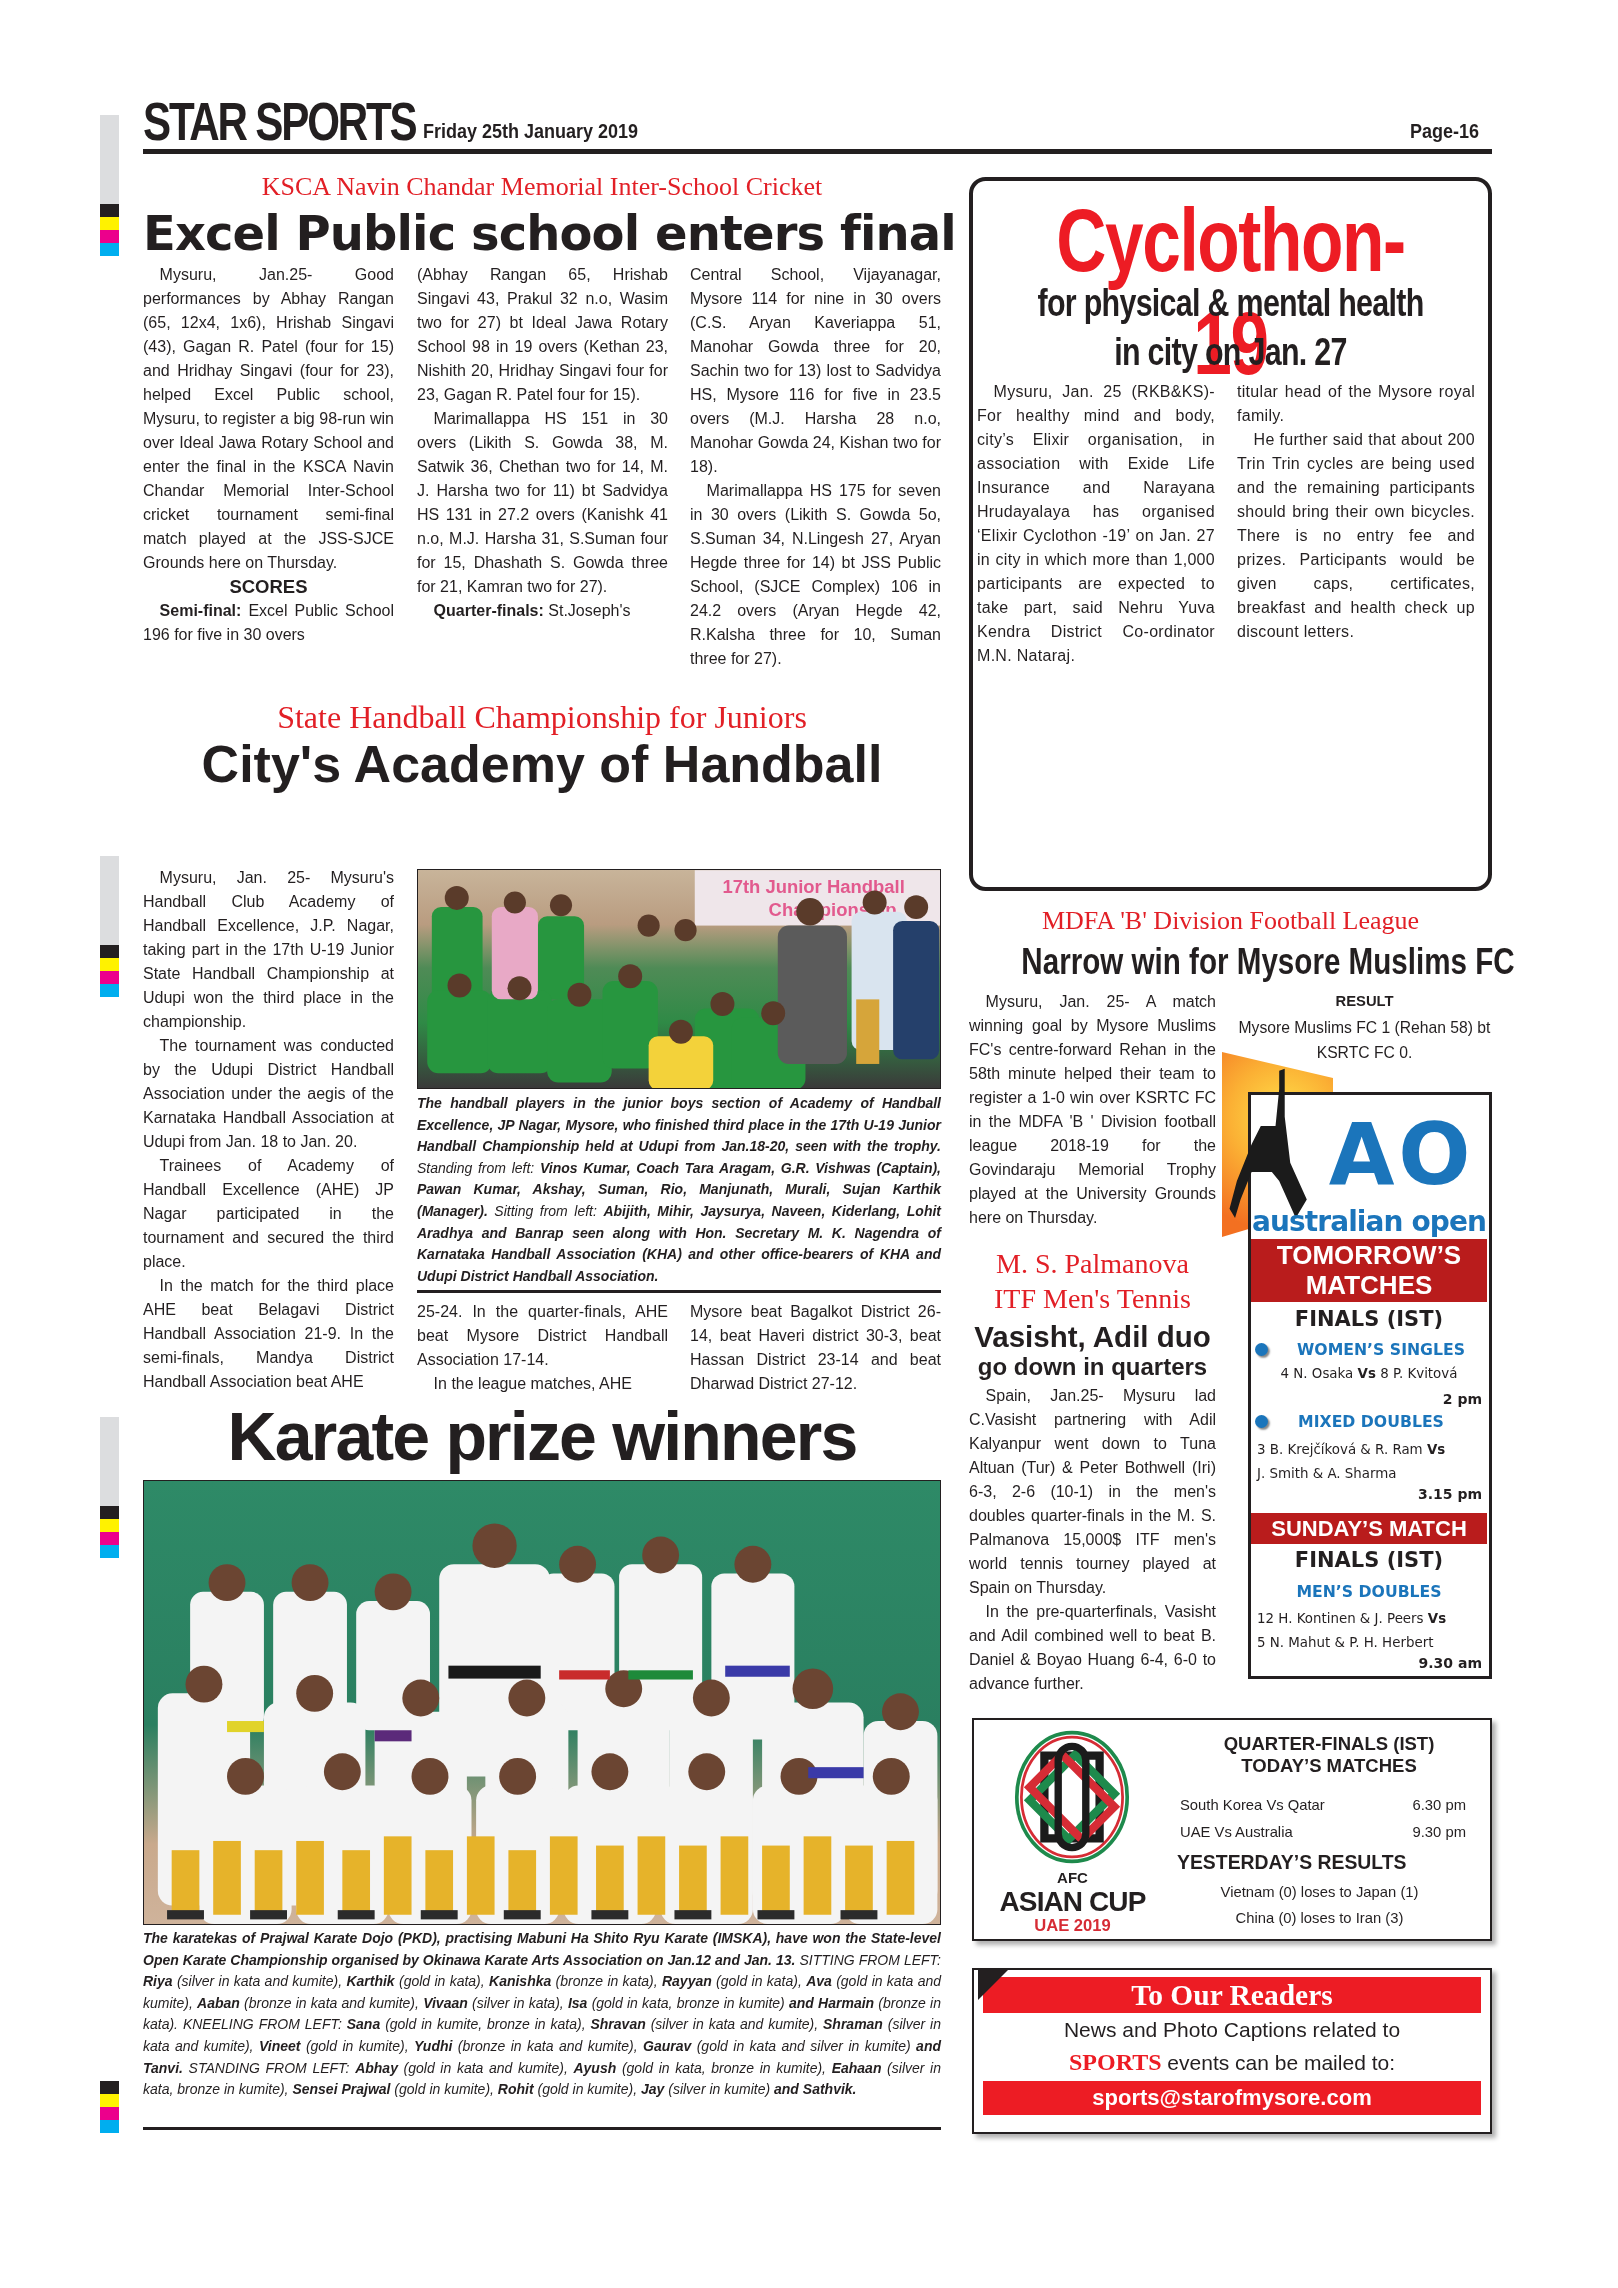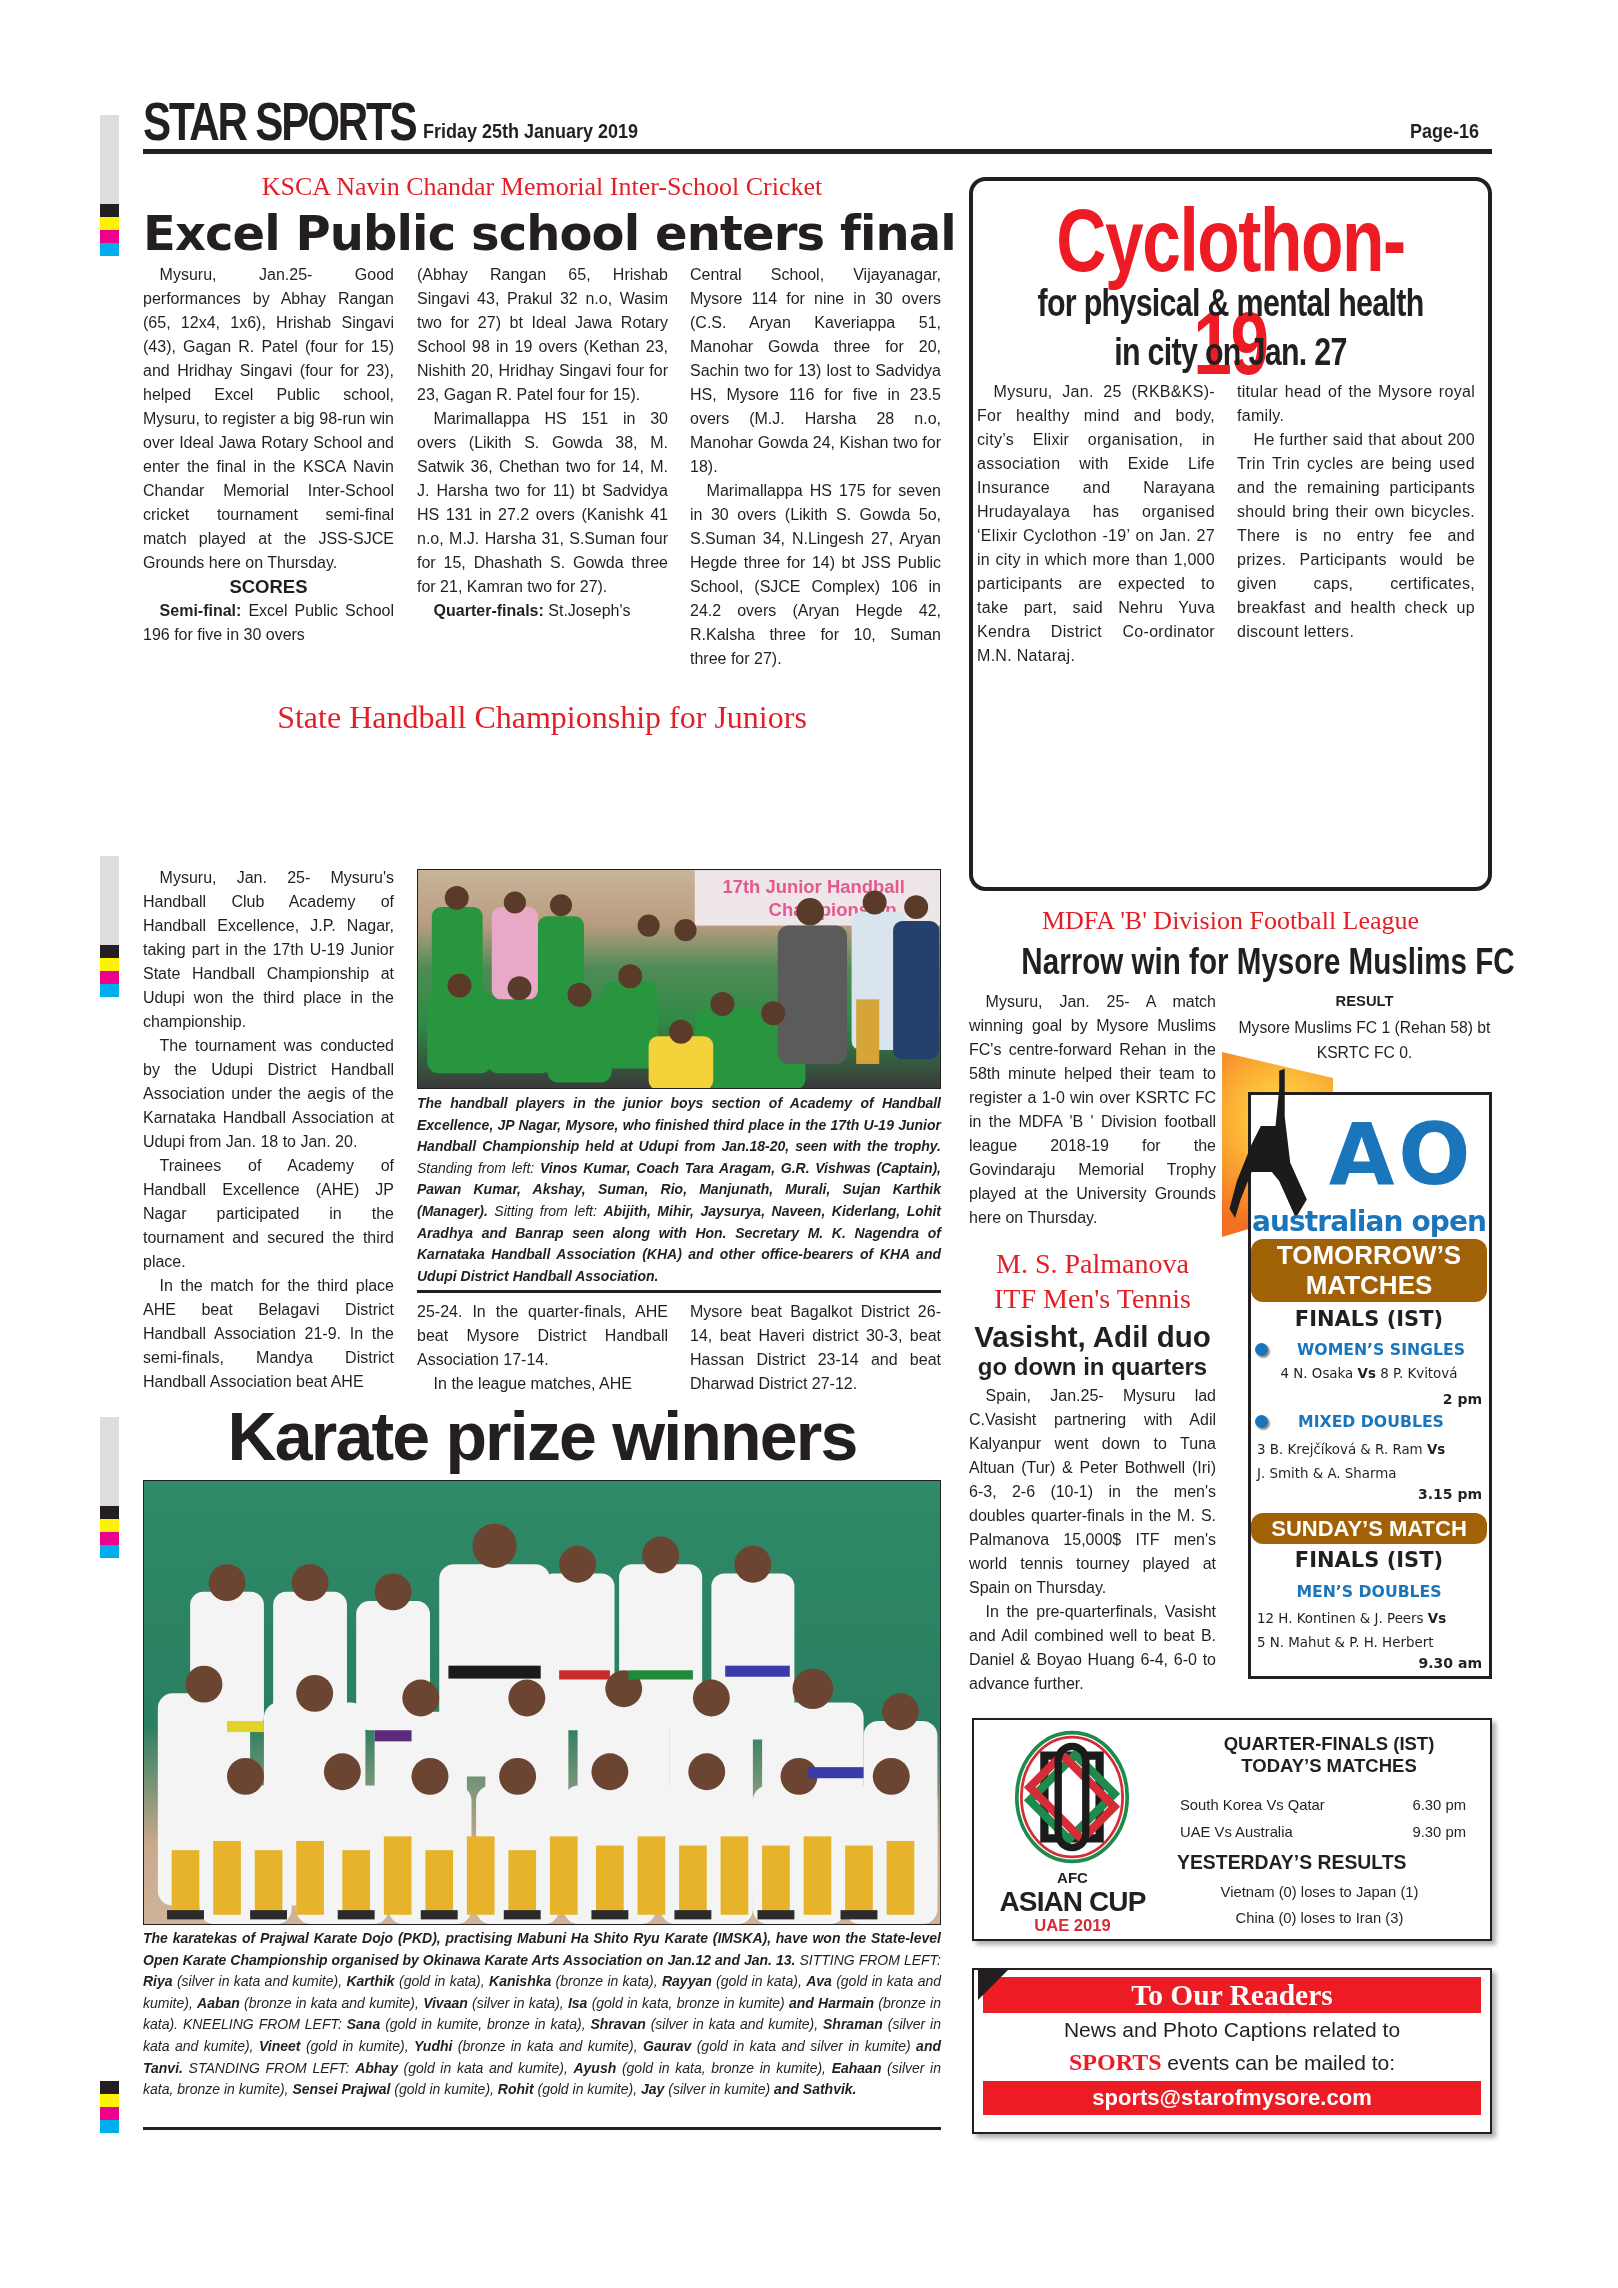--- a/index.html
+++ b/index.html
@@ -33,21 +33,21 @@
   .caption b { font-weight: 700; }
   .rule { position: absolute; height: 3.7px; background: #231f20; }
 
   
   .cyc-box { left: 969px; top: 177px; width: 523px; height: 714px; border: 4.6px solid #231f20; border-radius: 16.6px; }
   .cyc-title { left: 969px; top: 189px; width: 523px; text-align: center; color: #ed1c24; font-weight: 700; font-size: 89px; letter-spacing: -1.8px; transform: scaleX(0.78); transform-origin: center top; }
   .cyc-sub { left: 969px; width: 523px; text-align: center; font-weight: 700; font-size: 39px; transform: scaleX(0.78); transform-origin: center top; letter-spacing: -0.9px; }
 
   
   .ao-box { left: 1248px; top: 1092px; width: 244px; height: 587px; border: 3.7px solid #231f20; background: #fff; }
-  .ao-band { background: #a16207; color: #fff; text-align: center; font-weight: 700; border-radius: 12px; }
+  .ao-band { background: #b91c1c; color: #fff; text-align: center; font-weight: 700; }
   .ao-blue { color: #1b75bb; font-weight: 700; }
   .ao-text { font-family: "DejaVu Sans", sans-serif; }
 
   
   .afc-box { left: 972px; top: 1718px; width: 520px; height: 223px; border: 2.8px solid #231f20; box-shadow: 3.7px 3.7px 4.6px #b0b0b0; }
   .readers-box { left: 972px; top: 1968px; width: 520px; height: 166px; border: 2.8px solid #231f20; box-shadow: 3.7px 3.7px 4.6px #b0b0b0; }
   .red-band { background: #ed1c24; color: #fff; text-align: center; }
 </style>
 </head>
 <body>
@@ -98,20 +98,21 @@
   <p>Marimallappa HS 151 in 30 overs (Likith S. Gowda 38, M. Satwik 36, Chethan two for 14, M. J. Harsha two for 11) bt Sadvidya HS 131 in 27.2 overs (Kanishk 41 n.o, M.J. Harsha 31, S.Suman four for 15, Dhashath S. Gowda three for 21, Kamran two for 27).</p>
   <p><b>Quarter-finals:</b> <span>St.Joseph's</span></p>
 </div>
 <div class="col body-text" style="left:690px; top:263px; width:251px;">
   <p style="text-indent:0">Central School, Vijayanagar, Mysore 114 for nine in 30 overs (C.S. Aryan Kaveriappa 51, Manohar Gowda three for 20, Sachin two for 13) lost to Sadvidya HS, Mysore 116 for five in 23.5 overs (M.J. Harsha 28 n.o, Manohar Gowda 24, Kishan two for 18).</p>
   <p>Marimallappa HS 175 for seven in 30 overs (Likith S. Gowda 5o, S.Suman 34, N.Lingesh 27, Aryan Hegde three for 14) bt JSS Public School, (SJCE Complex) 106 in 24.2 overs (Aryan Hegde 42, R.Kalsha three for 10, Suman three for 27).</p>
 </div>
 
 <div class="abs kicker" style="left:143px; top:699px; width:798px; font-size:32px;">State Handball Championship for Juniors</div>
 <div class="abs headline-heavy" style="left:143px; top:734px; width:798px; font-size:52px; line-height:61px;">
+  <div>City's Academy of Handball</div>
 </div>
 
 <div class="col body-text" style="left:143px; top:866px; width:251px;">
   <p>Mysuru, Jan. 25- Mysuru's Handball Club Academy of Handball Excellence, J.P. Nagar, taking part in the 17th U-19 Junior State Handball Championship at Udupi won the third place in the championship.</p>
   <p>The tournament was conducted by the Udupi District Handball Association under the aegis of the Karnataka Handball Association at Udupi from Jan. 18 to Jan. 20.</p>
   <p>Trainees of Academy of Handball Excellence (AHE) JP Nagar participated in the tournament and secured the third place.</p>
   <p>In the match for the third place AHE beat Belagavi District Handball Association 21-9. In the semi-finals, Mandya District Handball Association beat AHE</p>
 </div>
 
 <div class="photo" style="left:417px; top:869px; width:524px; height:220px; background: linear-gradient(180deg, #c8b49a 0%, #b99c80 25%, #4f8b56 45%, #2f8a46 70%, #3a3a3a 100%);">

